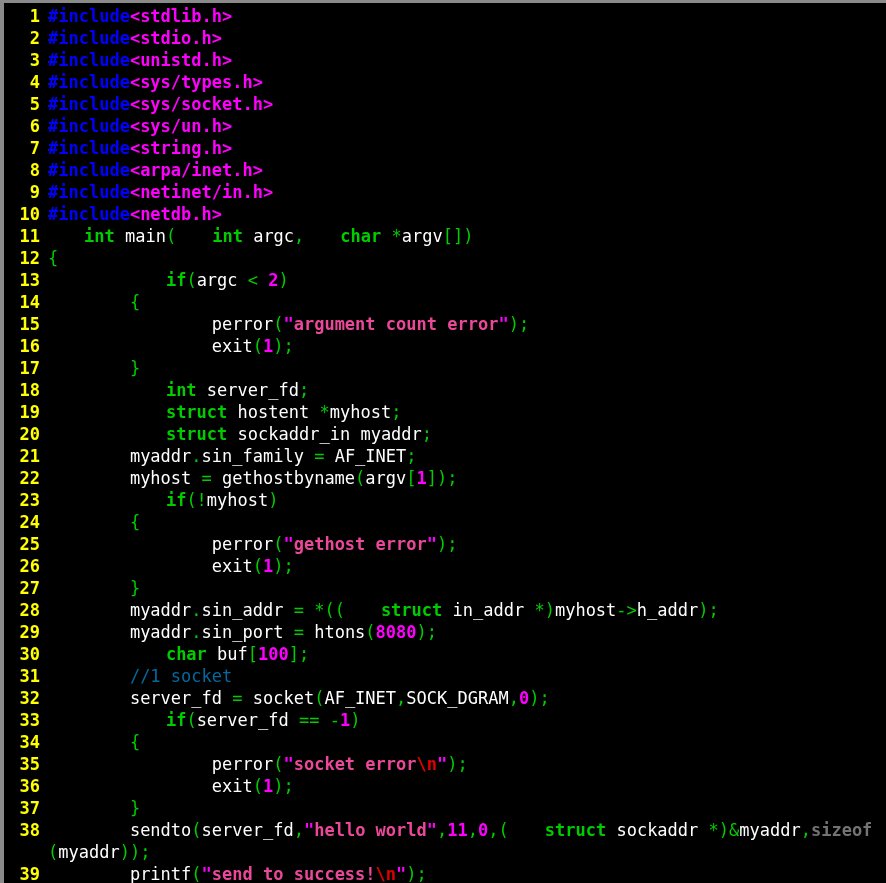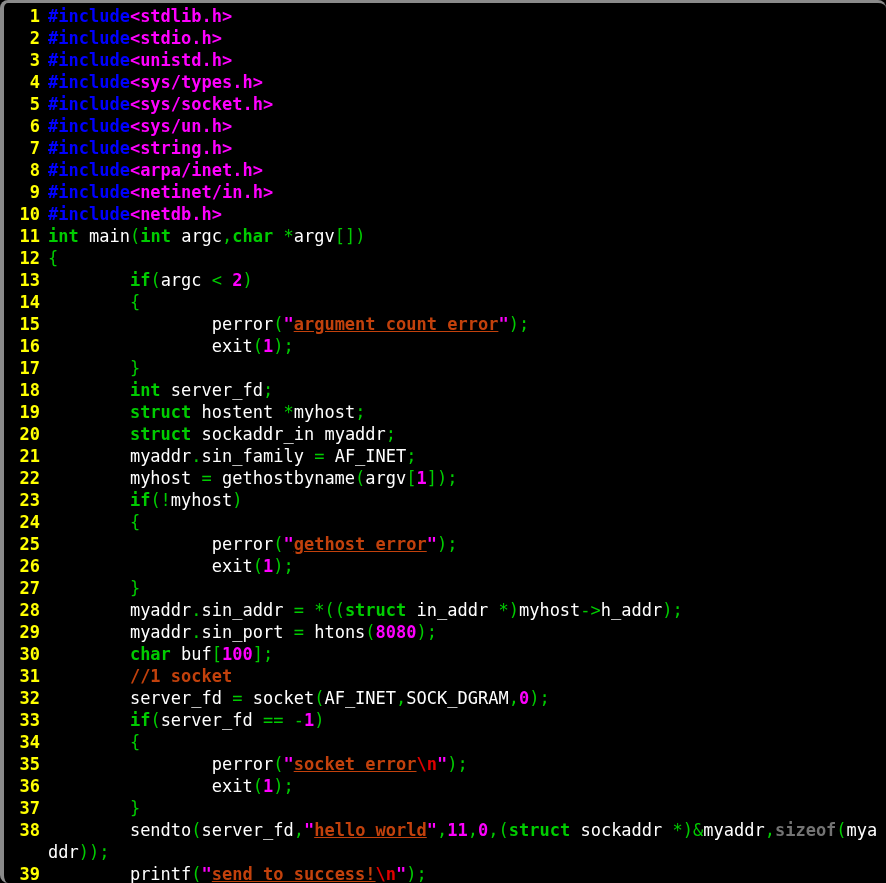--- a/index.html
+++ b/index.html
@@ -17,21 +17,20 @@
 
   #editor {
     position: relative;
     width: 886px;
     height: 883px;
     box-sizing: border-box;
     background: #000000;
     border-top: 3px solid #8a8a8a;
     border-left: 4px solid #8a8a8a;
     overflow: hidden;
-    border-radius: 8px;
   }
 
   #code {
     position: absolute;
     top: 0;
     left: 0;
     right: 0;
     padding-top: 2px;
     font-size: 17px;
     line-height: 22px;
@@ -71,28 +70,28 @@
   .row.wrap .txt {
     display: inline-block;
     width: 836px;
     vertical-align: top;
     text-indent: 0;
   }
 
   
   .pp      { color: #0000ff; font-weight: bold; }   
   .hdr     { color: #ff00ff; font-weight: bold; }   
-  .kw      { color: #00cc00; font-weight: bold; }   
+  .kw      { color: #00cc00; font-weight: bold; margin-left: 36px; }   
   .id      { color: #ffffff; font-weight: normal; } 
   .punc    { color: #00cc00; font-weight: normal; }
-  .str     { color: #c2410c; font-weight: bold; text-decoration: underline; }   
+  .str     { color: #ec4899; font-weight: bold; }   
   .quo     { color: #ff00ff; font-weight: bold; }
   .num     { color: #ff00ff; font-weight: bold; }   
   .esc     { color: #e00000; font-weight: bold; }   
-  .cmt     { color: #c2410c; font-weight: bold; }   
+  .cmt     { color: #0369a1; font-weight: normal; }   
   .szof    { color: #737373; font-weight: bold; }   
 </style>
 </head>
 <body>
 
 <div id="editor">
   <div id="code"><div class="row"><span class="ln">1</span><span class="gap"></span><span class="txt"><span class="pp">#include</span><span class="hdr">&lt;stdlib.h&gt;</span></span></div><div class="row"><span class="ln">2</span><span class="gap"></span><span class="txt"><span class="pp">#include</span><span class="hdr">&lt;stdio.h&gt;</span></span></div><div class="row"><span class="ln">3</span><span class="gap"></span><span class="txt"><span class="pp">#include</span><span class="hdr">&lt;unistd.h&gt;</span></span></div><div class="row"><span class="ln">4</span><span class="gap"></span><span class="txt"><span class="pp">#include</span><span class="hdr">&lt;sys/types.h&gt;</span></span></div><div class="row"><span class="ln">5</span><span class="gap"></span><span class="txt"><span class="pp">#include</span><span class="hdr">&lt;sys/socket.h&gt;</span></span></div><div class="row"><span class="ln">6</span><span class="gap"></span><span class="txt"><span class="pp">#include</span><span class="hdr">&lt;sys/un.h&gt;</span></span></div><div class="row"><span class="ln">7</span><span class="gap"></span><span class="txt"><span class="pp">#include</span><span class="hdr">&lt;string.h&gt;</span></span></div><div class="row"><span class="ln">8</span><span class="gap"></span><span class="txt"><span class="pp">#include</span><span class="hdr">&lt;arpa/inet.h&gt;</span></span></div><div class="row"><span class="ln">9</span><span class="gap"></span><span class="txt"><span class="pp">#include</span><span class="hdr">&lt;netinet/in.h&gt;</span></span></div><div class="row"><span class="ln">10</span><span class="gap"></span><span class="txt"><span class="pp">#include</span><span class="hdr">&lt;netdb.h&gt;</span></span></div><div class="row"><span class="ln">11</span><span class="gap"></span><span class="txt"><span class="kw">int</span><span class="punc"> </span><span class="id">main</span><span class="punc">(</span><span class="kw">int</span><span class="punc"> </span><span class="id">argc</span><span class="punc">,</span><span class="kw">char</span><span class="punc"> *</span><span class="id">argv</span><span class="punc">[])</span></span></div><div class="row"><span class="ln">12</span><span class="gap"></span><span class="txt"><span class="punc">{</span></span></div><div class="row"><span class="ln">13</span><span class="gap"></span><span class="txt"><span class="punc">        </span><span class="kw">if</span><span class="punc">(</span><span class="id">argc</span><span class="punc"> &lt; </span><span class="num">2</span><span class="punc">)</span></span></div><div class="row"><span class="ln">14</span><span class="gap"></span><span class="txt"><span class="punc">        {</span></span></div><div class="row"><span class="ln">15</span><span class="gap"></span><span class="txt"><span class="punc">                </span><span class="id">perror</span><span class="punc">(</span><span class="quo">"</span><span class="str">argument count error</span><span class="quo">"</span><span class="punc">);</span></span></div><div class="row"><span class="ln">16</span><span class="gap"></span><span class="txt"><span class="punc">                </span><span class="id">exit</span><span class="punc">(</span><span class="num">1</span><span class="punc">);</span></span></div><div class="row"><span class="ln">17</span><span class="gap"></span><span class="txt"><span class="punc">        }</span></span></div><div class="row"><span class="ln">18</span><span class="gap"></span><span class="txt"><span class="punc">        </span><span class="kw">int</span><span class="punc"> </span><span class="id">server_fd</span><span class="punc">;</span></span></div><div class="row"><span class="ln">19</span><span class="gap"></span><span class="txt"><span class="punc">        </span><span class="kw">struct</span><span class="punc"> </span><span class="id">hostent</span><span class="punc"> *</span><span class="id">myhost</span><span class="punc">;</span></span></div><div class="row"><span class="ln">20</span><span class="gap"></span><span class="txt"><span class="punc">        </span><span class="kw">struct</span><span class="punc"> </span><span class="id">sockaddr_in</span><span class="punc"> </span><span class="id">myaddr</span><span class="punc">;</span></span></div><div class="row"><span class="ln">21</span><span class="gap"></span><span class="txt"><span class="punc">        </span><span class="id">myaddr</span><span class="punc">.</span><span class="id">sin_family</span><span class="punc"> = </span><span class="id">AF_INET</span><span class="punc">;</span></span></div><div class="row"><span class="ln">22</span><span class="gap"></span><span class="txt"><span class="punc">        </span><span class="id">myhost</span><span class="punc"> = </span><span class="id">gethostbyname</span><span class="punc">(</span><span class="id">argv</span><span class="punc">[</span><span class="num">1</span><span class="punc">]);</span></span></div><div class="row"><span class="ln">23</span><span class="gap"></span><span class="txt"><span class="punc">        </span><span class="kw">if</span><span class="punc">(!</span><span class="id">myhost</span><span class="punc">)</span></span></div><div class="row"><span class="ln">24</span><span class="gap"></span><span class="txt"><span class="punc">        {</span></span></div><div class="row"><span class="ln">25</span><span class="gap"></span><span class="txt"><span class="punc">                </span><span class="id">perror</span><span class="punc">(</span><span class="quo">"</span><span class="str">gethost error</span><span class="quo">"</span><span class="punc">);</span></span></div><div class="row"><span class="ln">26</span><span class="gap"></span><span class="txt"><span class="punc">                </span><span class="id">exit</span><span class="punc">(</span><span class="num">1</span><span class="punc">);</span></span></div><div class="row"><span class="ln">27</span><span class="gap"></span><span class="txt"><span class="punc">        }</span></span></div><div class="row"><span class="ln">28</span><span class="gap"></span><span class="txt"><span class="punc">        </span><span class="id">myaddr</span><span class="punc">.</span><span class="id">sin_addr</span><span class="punc"> = *((</span><span class="kw">struct</span><span class="punc"> </span><span class="id">in_addr</span><span class="punc"> *)</span><span class="id">myhost</span><span class="punc">-&gt;</span><span class="id">h_addr</span><span class="punc">);</span></span></div><div class="row"><span class="ln">29</span><span class="gap"></span><span class="txt"><span class="punc">        </span><span class="id">myaddr</span><span class="punc">.</span><span class="id">sin_port</span><span class="punc"> = </span><span class="id">htons</span><span class="punc">(</span><span class="num">8080</span><span class="punc">);</span></span></div><div class="row"><span class="ln">30</span><span class="gap"></span><span class="txt"><span class="punc">        </span><span class="kw">char</span><span class="punc"> </span><span class="id">buf</span><span class="punc">[</span><span class="num">100</span><span class="punc">];</span></span></div><div class="row"><span class="ln">31</span><span class="gap"></span><span class="txt"><span class="punc">        </span><span class="cmt">//1 socket</span></span></div><div class="row"><span class="ln">32</span><span class="gap"></span><span class="txt"><span class="punc">        </span><span class="id">server_fd</span><span class="punc"> = </span><span class="id">socket</span><span class="punc">(</span><span class="id">AF_INET</span><span class="punc">,</span><span class="id">SOCK_DGRAM</span><span class="punc">,</span><span class="num">0</span><span class="punc">);</span></span></div><div class="row"><span class="ln">33</span><span class="gap"></span><span class="txt"><span class="punc">        </span><span class="kw">if</span><span class="punc">(</span><span class="id">server_fd</span><span class="punc"> == -</span><span class="num">1</span><span class="punc">)</span></span></div><div class="row"><span class="ln">34</span><span class="gap"></span><span class="txt"><span class="punc">        {</span></span></div><div class="row"><span class="ln">35</span><span class="gap"></span><span class="txt"><span class="punc">                </span><span class="id">perror</span><span class="punc">(</span><span class="quo">"</span><span class="str">socket error</span><span class="esc">\n</span><span class="quo">"</span><span class="punc">);</span></span></div><div class="row"><span class="ln">36</span><span class="gap"></span><span class="txt"><span class="punc">                </span><span class="id">exit</span><span class="punc">(</span><span class="num">1</span><span class="punc">);</span></span></div><div class="row"><span class="ln">37</span><span class="gap"></span><span class="txt"><span class="punc">        }</span></span></div><div class="row wrap"><span class="ln">38</span><span class="gap"></span><span class="txt"><span class="punc">        </span><span class="id">sendto</span><span class="punc">(</span><span class="id">server_fd</span><span class="punc">,</span><span class="quo">"</span><span class="str">hello world</span><span class="quo">"</span><span class="punc">,</span><span class="num">11</span><span class="punc">,</span><span class="num">0</span><span class="punc">,(</span><span class="kw">struct</span><span class="punc"> </span><span class="id">sockaddr</span><span class="punc"> *)&amp;</span><span class="id">myaddr</span><span class="punc">,</span><span class="szof">sizeof</span><span class="punc">(</span><span class="id">myaddr</span><span class="punc">));</span></span></div><div class="row"><span class="ln">39</span><span class="gap"></span><span class="txt"><span class="punc">        </span><span class="id">printf</span><span class="punc">(</span><span class="quo">"</span><span class="str">send to success!</span><span class="esc">\n</span><span class="quo">"</span><span class="punc">);</span></span></div></div>
 </div>
 
 </body></html>

